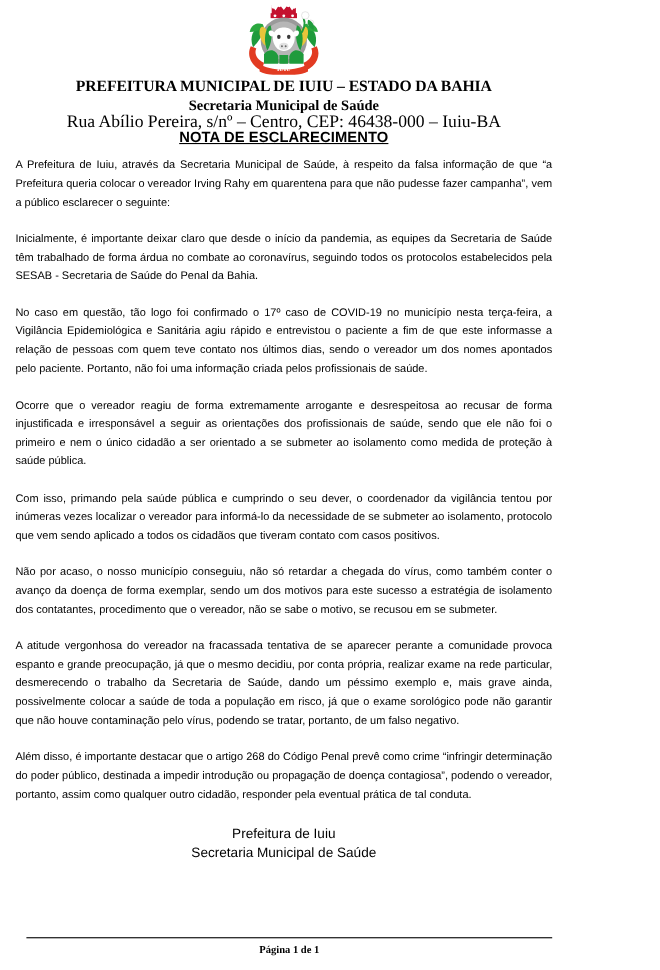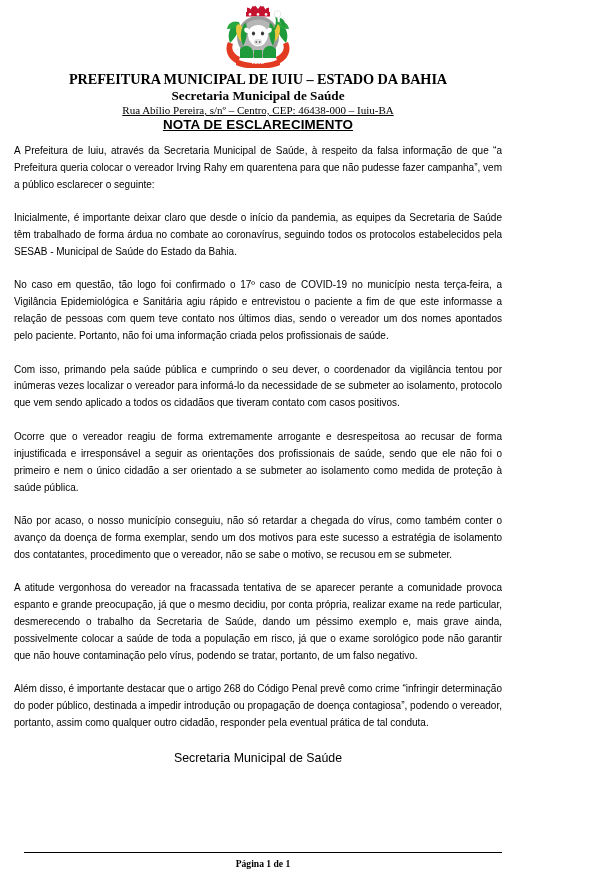--- a/index.html
+++ b/index.html
@@ -42,23 +42,22 @@
     line-height: 17px;
   }
   .org-line-2 {
     font-family: "Liberation Serif", serif;
     font-weight: bold;
     font-size: 13.2px;
     line-height: 16px;
   }
   .org-line-3 {
     font-family: "Liberation Serif", serif;
-    font-size: 11px;
+    font-size: 16px;
     line-height: 13px;
-    text-decoration: underline;
   }
   .org-line-4 {
     font-family: "Liberation Serif", serif;
     font-size: 9.6px;
     line-height: 13px;
   }
   .email-link {
     color: #1a1ad0;
     text-decoration: underline;
   }
@@ -171,29 +170,30 @@
 
     <div class="org-line-1">PREFEITURA MUNICIPAL DE IUIU – ESTADO DA BAHIA</div>
     <div class="org-line-2">Secretaria Municipal de Saúde</div>
     <div class="org-line-3">Rua Abílio Pereira, s/nº – Centro, CEP: 46438-000 – Iuiu-BA</div>
   </div>
 
   <div class="doc-title">NOTA DE ESCLARECIMENTO</div>
 
   <div class="body-copy">
     <p class="para">A Prefeitura de Iuiu, através da Secretaria Municipal de Saúde, à respeito da falsa informação de que “a Prefeitura queria colocar o vereador Irving Rahy em quarentena para que não pudesse fazer campanha”, vem a público esclarecer o seguinte:</p>
-    <p class="para">Inicialmente, é importante deixar claro que desde o início da pandemia, as equipes da Secretaria de Saúde têm trabalhado de forma árdua no combate ao coronavírus, seguindo todos os protocolos estabelecidos pela SESAB - Municipal de Saúde do Estado da Bahia.</p>
+    <p class="para">Inicialmente, é importante deixar claro que desde o início da pandemia, as equipes da Secretaria de Saúde têm trabalhado de forma árdua no combate ao coronavírus, seguindo todos os protocolos estabelecidos pela SESAB - Secretaria de Saúde do Penal da Bahia.</p>
     <p class="para">No caso em questão, tão logo foi confirmado o 17º caso de COVID-19 no município nesta terça-feira, a Vigilância Epidemiológica e Sanitária agiu rápido e entrevistou o paciente a fim de que este informasse a relação de pessoas com quem teve contato nos últimos dias, sendo o vereador um dos nomes apontados pelo paciente. Portanto, não foi uma informação criada pelos profissionais de saúde.</p>
+    <p class="para">Ocorre que o vereador reagiu de forma extremamente arrogante e desrespeitosa ao recusar de forma injustificada e irresponsável a seguir as orientações dos profissionais de saúde, sendo que ele não foi o primeiro e nem o único cidadão a ser orientado a se submeter ao isolamento como medida de proteção à saúde pública.</p>
     <p class="para">Com isso, primando pela saúde pública e cumprindo o seu dever, o coordenador da vigilância tentou por inúmeras vezes localizar o vereador para informá-lo da necessidade de se submeter ao isolamento, protocolo que vem sendo aplicado a todos os cidadãos que tiveram contato com casos positivos.</p>
-    <p class="para">Ocorre que o vereador reagiu de forma extremamente arrogante e desrespeitosa ao recusar de forma injustificada e irresponsável a seguir as orientações dos profissionais de saúde, sendo que ele não foi o primeiro e nem o único cidadão a ser orientado a se submeter ao isolamento como medida de proteção à saúde pública.</p>
     <p class="para">Não por acaso, o nosso município conseguiu, não só retardar a chegada do vírus, como também conter o avanço da doença de forma exemplar, sendo um dos motivos para este sucesso a estratégia de isolamento dos contatantes, procedimento que o vereador, não se sabe o motivo, se recusou em se submeter.</p>
     <p class="para">A atitude vergonhosa do vereador na fracassada tentativa de se aparecer perante a comunidade provoca espanto e grande preocupação, já que o mesmo decidiu, por conta própria, realizar exame na rede particular, desmerecendo o trabalho da Secretaria de Saúde, dando um péssimo exemplo e, mais grave ainda, possivelmente colocar a saúde de toda a população em risco, já que o exame sorológico pode não garantir que não houve contaminação pelo vírus, podendo se tratar, portanto, de um falso negativo.</p>
     <p class="para">Além disso, é importante destacar que o artigo 268 do Código Penal prevê como crime “infringir determinação do poder público, destinada a impedir introdução ou propagação de doença contagiosa”, podendo o vereador, portanto, assim como qualquer outro cidadão, responder pela eventual prática de tal conduta.</p>
 
     <div class="signature">
+      <div>Prefeitura de Iuiu</div>
       <div>Secretaria Municipal de Saúde</div>
     </div>
   </div>
 
   <div class="footer">
     <hr class="footer-rule">
     <div class="footer-text">Página 1 de 1</div>
   </div>
 
 </div>

